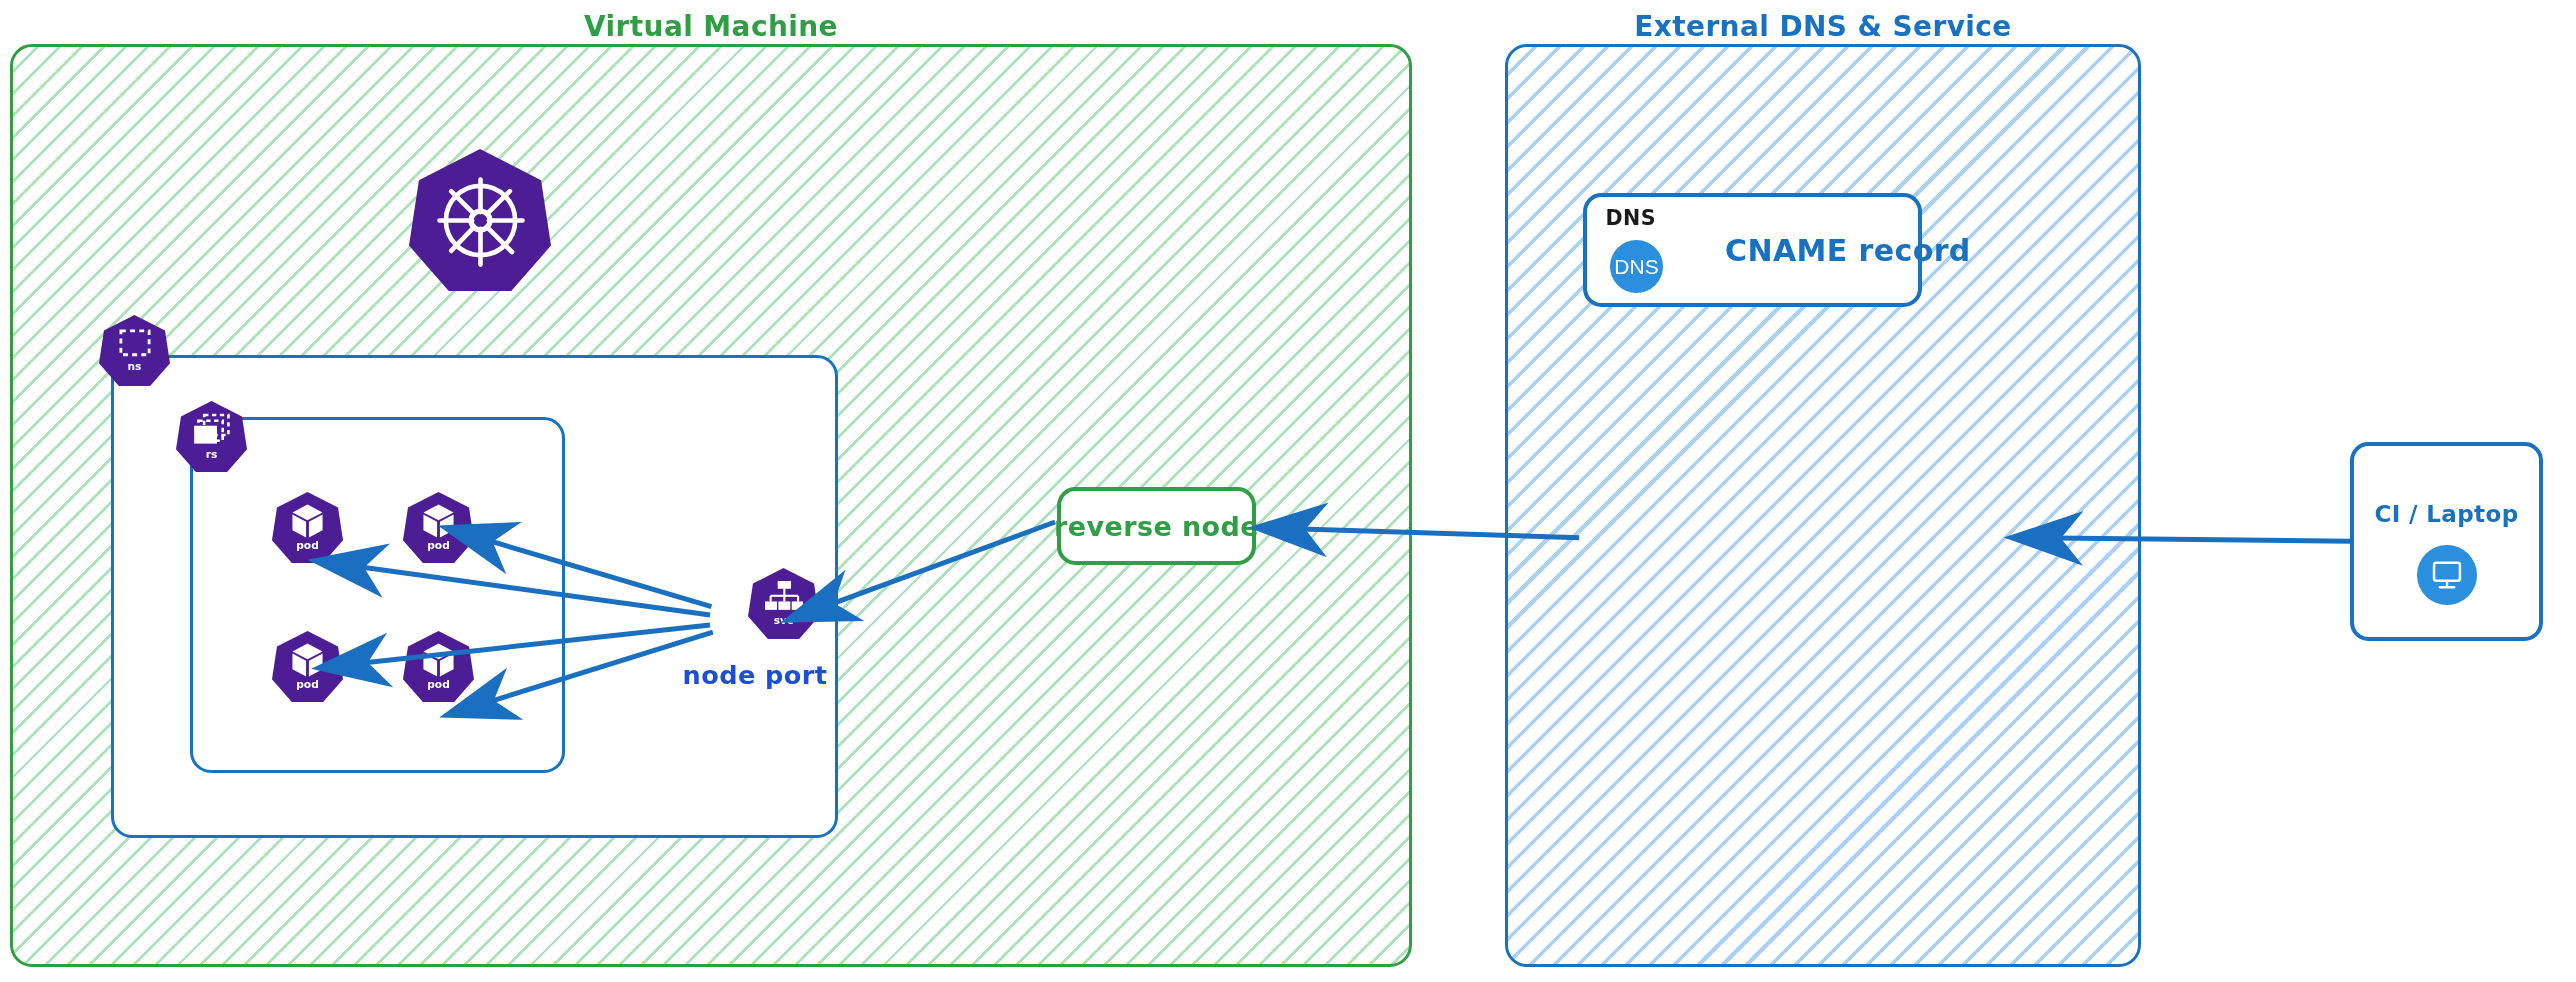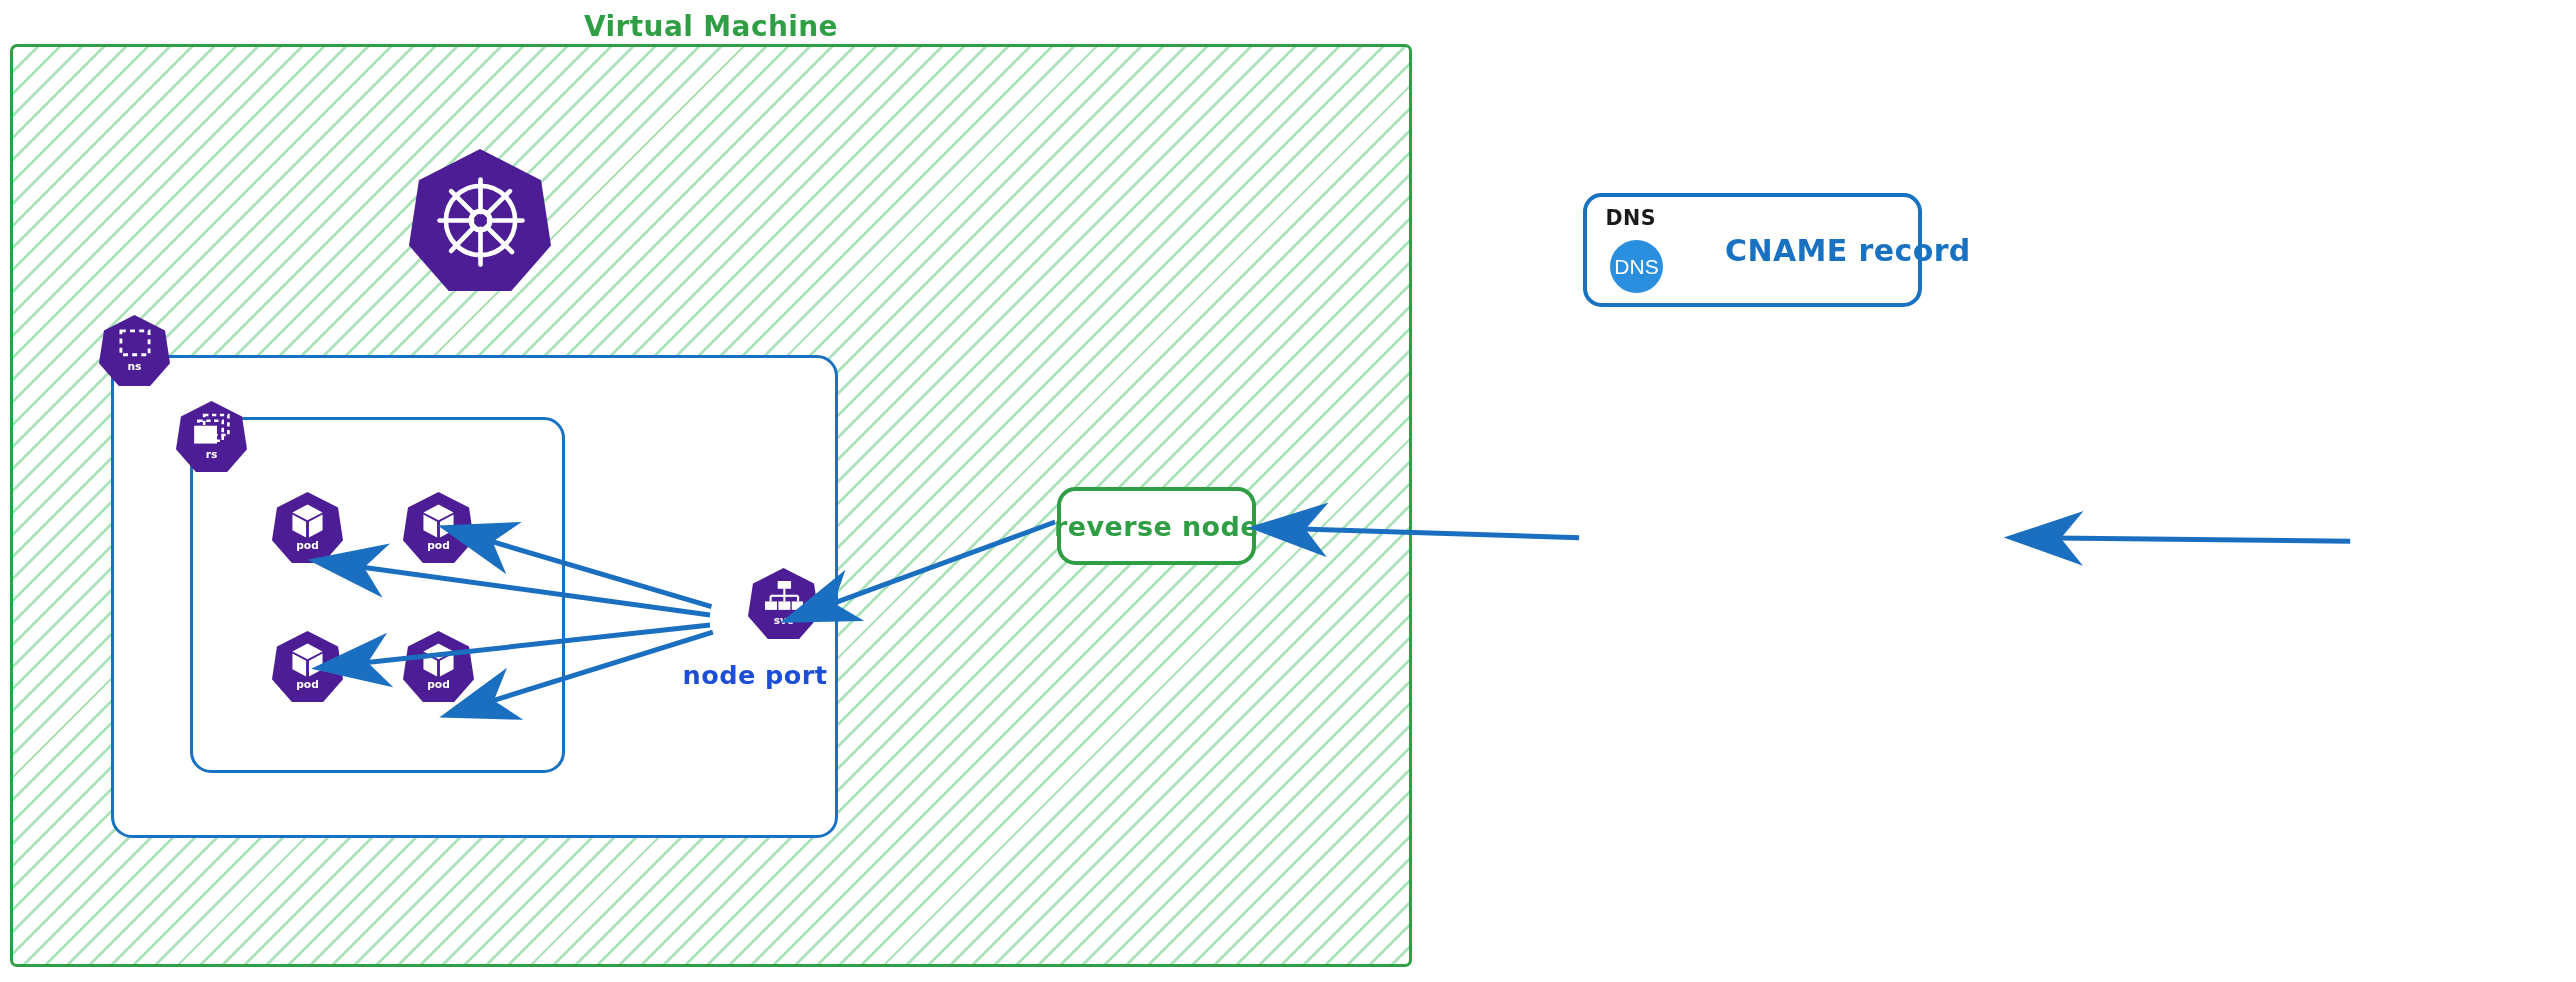--- a/index.html
+++ b/index.html
@@ -2,21 +2,21 @@
 <html style="font-size:11.4px"><head>
 <meta charset="utf-8">
 <style>
   html,body{margin:0;padding:0;background:#ffffff;}
   body{font-family:"DejaVu Sans",sans-serif;}
   #stage{position:relative;width:2576px;height:983px;overflow:hidden;background:#fff;}
 
   .hand{font-family:"DejaVu Sans",sans-serif;font-weight:600;letter-spacing:0.4px;}
 
   
-  .group{position:absolute;box-sizing:border-box;border-radius:7px;}
+  .group{position:absolute;box-sizing:border-box;border-radius:22px;}
   .group.vm{
     left:10px;top:44px;width:1402px;height:923px;
     border:3.6px solid #2f9e44;
     background-color:#ffffff;
     background-image:repeating-linear-gradient(135deg,
         rgba(105,205,130,.55) 0 2.8px,
         rgba(255,255,255,0) 2.8px 15.6px);
   }
   .group.ext{
     left:1505px;top:44px;width:636px;height:923px;
@@ -189,28 +189,41 @@
       </svg>
     </div>
     <div class="hex-label">svc</div>
   </div>
   <div id="node-port-label" class="hand">node port</div>
 
   <div id="rp-box" class="box green">
     <span class="box-label hand">reverse node</span>
   </div>
 
+  <div class="group ext">
+    <div class="group-title hand">External DNS &amp; Service</div>
+  </div>
 
   <div id="dns-card" class="box blue">
     <span id="dns-card-tag" class="hand">DNS</span>
     <span id="dns-badge">DNS</span>
     <span class="box-label hand">CNAME record</span>
   </div>
 
 
+  <div id="ci-box" class="box blue">
+    <span id="ci-label" class="hand">CI / Laptop</span>
+    <span id="ci-icon">
+      <svg width="36" height="36" viewBox="0 0 50 50">
+        <rect x="7" y="8" width="36" height="25" rx="3" fill="none" stroke="#ffffff" stroke-width="3.4"></rect>
+        <line x1="25" y1="33" x2="25" y2="41" stroke="#ffffff" stroke-width="3.4"></line>
+        <line x1="15" y1="42" x2="35" y2="42" stroke="#ffffff" stroke-width="3.4" stroke-linecap="round"></line>
+      </svg>
+    </span>
+  </div>
 
   <svg class="edges" viewBox="0 0 3628 1384" width="2576" height="983">
     <defs>
       <marker id="ah" markerWidth="16" markerHeight="12" refX="14" refY="6" orient="auto">
         <path d="M16,6 L0,0.5 L4.5,6 L0,11.5 Z" fill="#1b6fc0"></path>
       </marker>
     </defs>
     <g stroke="#1b6fc0" stroke-width="7" fill="none" marker-end="url(#ah)">
 
       <path d="M3310,762 L2836,757"></path>

